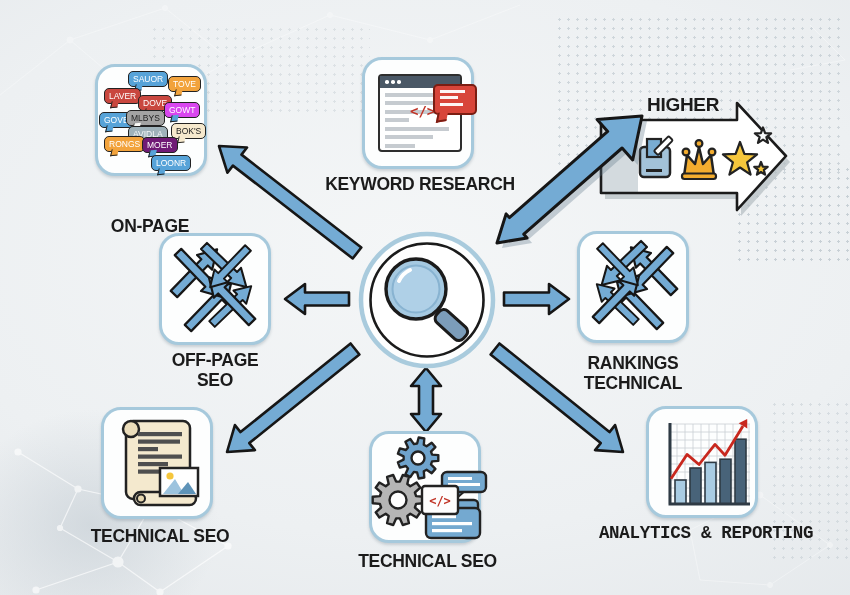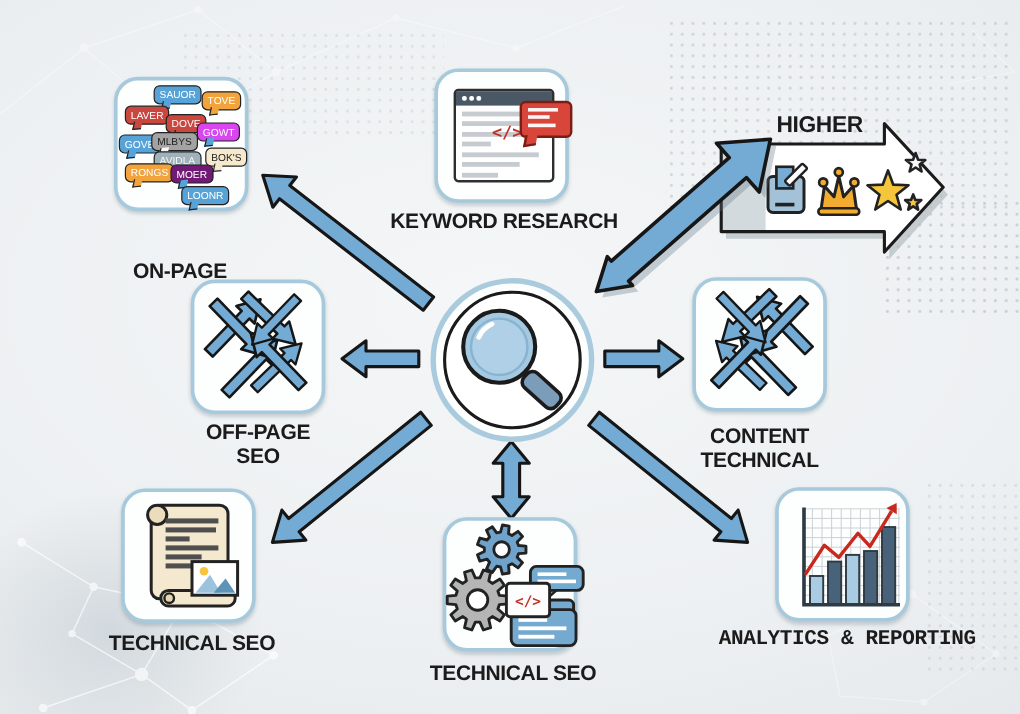--- a/index.html
+++ b/index.html
@@ -320,20 +320,20 @@
   <div class="label" style="left:75px;top:189px;width:150px;margin-top:28px;">ON-PAGE</div>
   <div class="label" style="left:318px;top:175px;width:204px;">KEYWORD RESEARCH</div>
   <div class="label-hr" style="left:647px;top:70px;">
     <span style="display:block;margin-top:24px;">HIGHER</span>
   </div>
   <div class="label" style="left:140px;top:351px;width:150px;">
     <span>OFF-PAGE</span>
       <span>SEO</span>
   </div>
   <div class="label" style="left:546px;top:354px;width:174px;">
-    <span>CONTENT</span>
+    <span>RANKINGS</span>
       <span>TECHNICAL</span>
   </div>
   <div class="label" style="left:65px;top:527px;width:190px;">TECHNICAL SEO</div>
   <div class="label" style="left:335px;top:552px;width:185px;">TECHNICAL SEO</div>
   <div class="label" style="left:598px;top:524px;width:216px;font-family:Liberation Mono, monospace;">ANALYTICS &amp; REPORTING</div>
 
 </div>
 
 </body></html>

